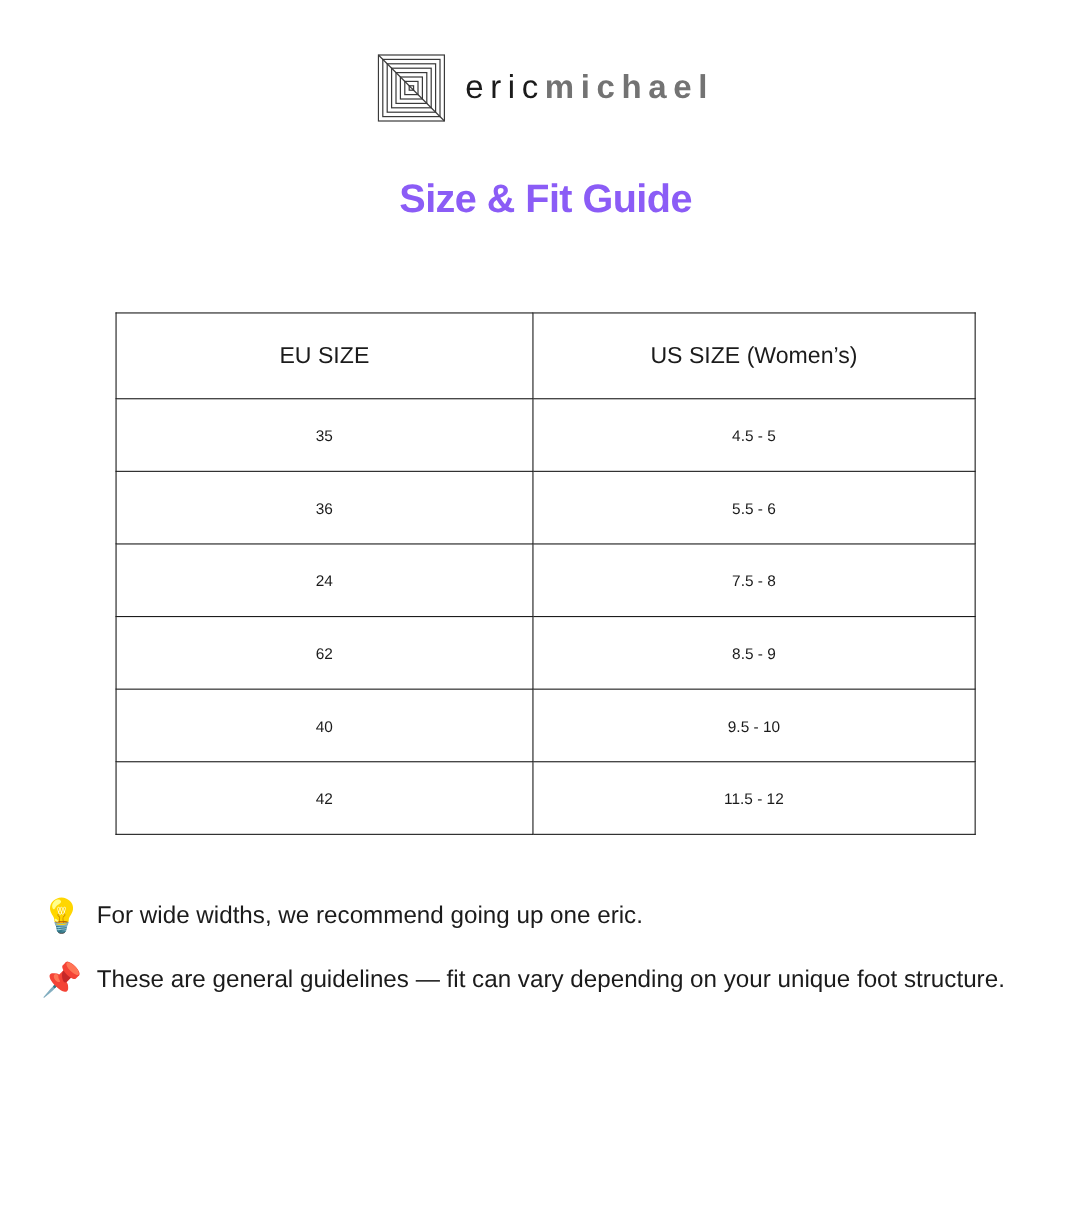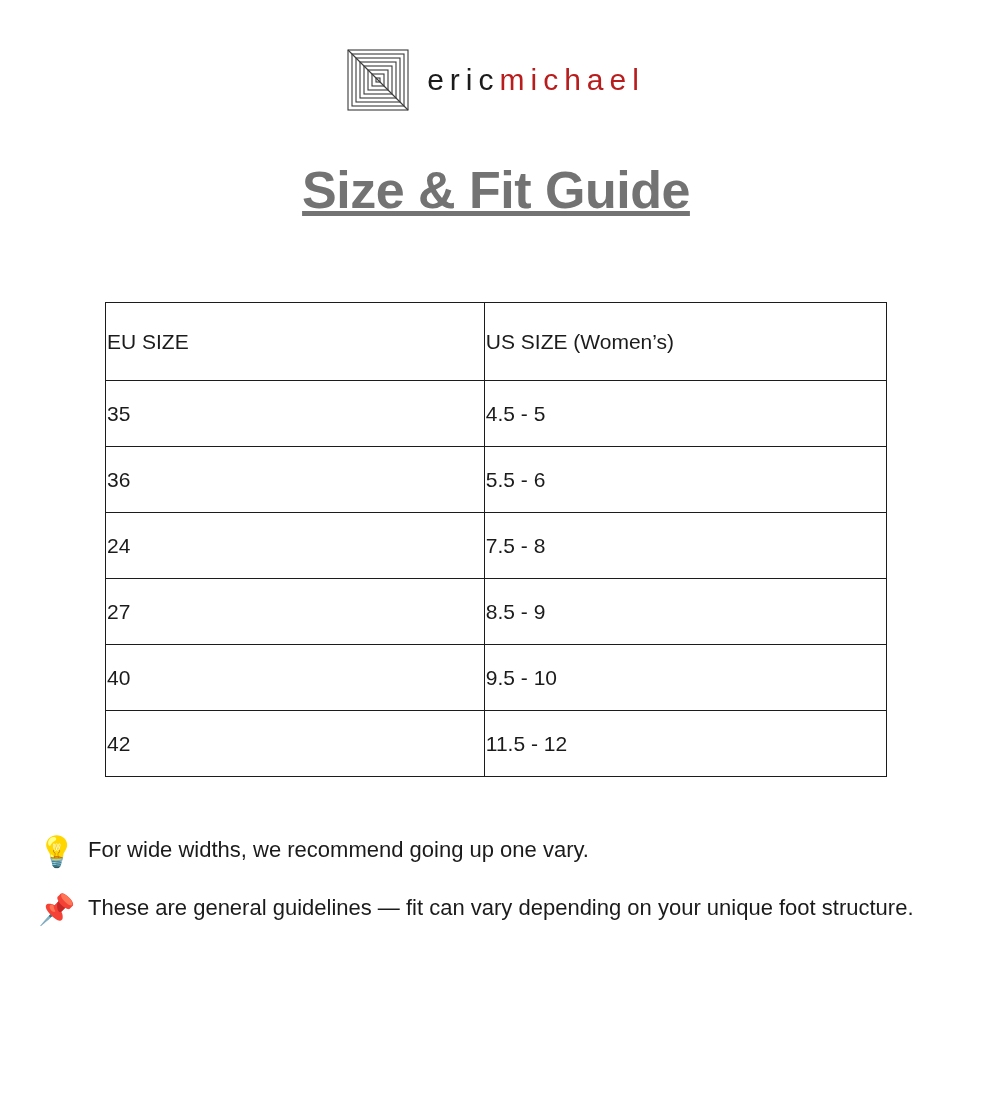--- a/index.html
+++ b/index.html
@@ -44,60 +44,59 @@
   }
   .brand-eric {
     font-size: 30px;
     letter-spacing: 6px;
     color: #1b1b1b;
     font-weight: 400;
   }
   .brand-michael {
     font-size: 30px;
     letter-spacing: 6px;
-    color: #b91c1c;
-    font-weight: 400;
+    color: #737373;
+    font-weight: 700;
   }
 
   
   .title {
     text-align: center;
-    font-size: 52px;
+    font-size: 36px;
     font-weight: 700;
     letter-spacing: -0.5px;
     margin: 48px 0 0 0;
-    color: #737373;
-    text-decoration: underline;
+    color: #8b5cf6;
   }
 
   
   .table-wrap {
     margin: 82px auto 0 auto;
     width: 782px;
   }
   table.size-table {
     width: 100%;
     border-collapse: collapse;
     table-layout: fixed;
   }
   table.size-table th,
   table.size-table td {
     border: 1px solid #1c1c1c;
-    text-align: left;
+    text-align: center;
     color: #1b1b1b;
     font-weight: 400;
   }
   table.size-table th {
     height: 78px;
     font-size: 21px;
     font-weight: 400;
   }
   table.size-table td {
     height: 66px;
-    font-size: 21px;
+    font-size: 14px;
   }
   table.size-table col.c1 { width: 48.5%; }
   table.size-table col.c2 { width: 51.5%; }
 
   
   .notes {
     margin: 58px 0 0 0;
     padding: 0 34px 0 38px;
   }
   .note {
@@ -172,39 +171,39 @@
         </tr>
         <tr>
           <td>36</td>
           <td>5.5 - 6</td>
         </tr>
         <tr>
           <td>24</td>
           <td>7.5 - 8</td>
         </tr>
         <tr>
-          <td>27</td>
+          <td>62</td>
           <td>8.5 - 9</td>
         </tr>
         <tr>
           <td>40</td>
           <td>9.5 - 10</td>
         </tr>
         <tr>
           <td>42</td>
           <td>11.5 - 12</td>
         </tr>
       </tbody>
     </table>
   </div>
 
   <div class="notes">
     <div class="note">
       <span class="note-icon">💡</span>
-      <span class="note-text">For wide widths, we recommend going up one vary.</span>
+      <span class="note-text">For wide widths, we recommend going up one eric.</span>
     </div>
     <div class="note">
       <span class="note-icon">📌</span>
       <span class="note-text">These are general guidelines — fit can vary depending on your unique foot structure.</span>
     </div>
   </div>
 
 </div>
 
 </body></html>

